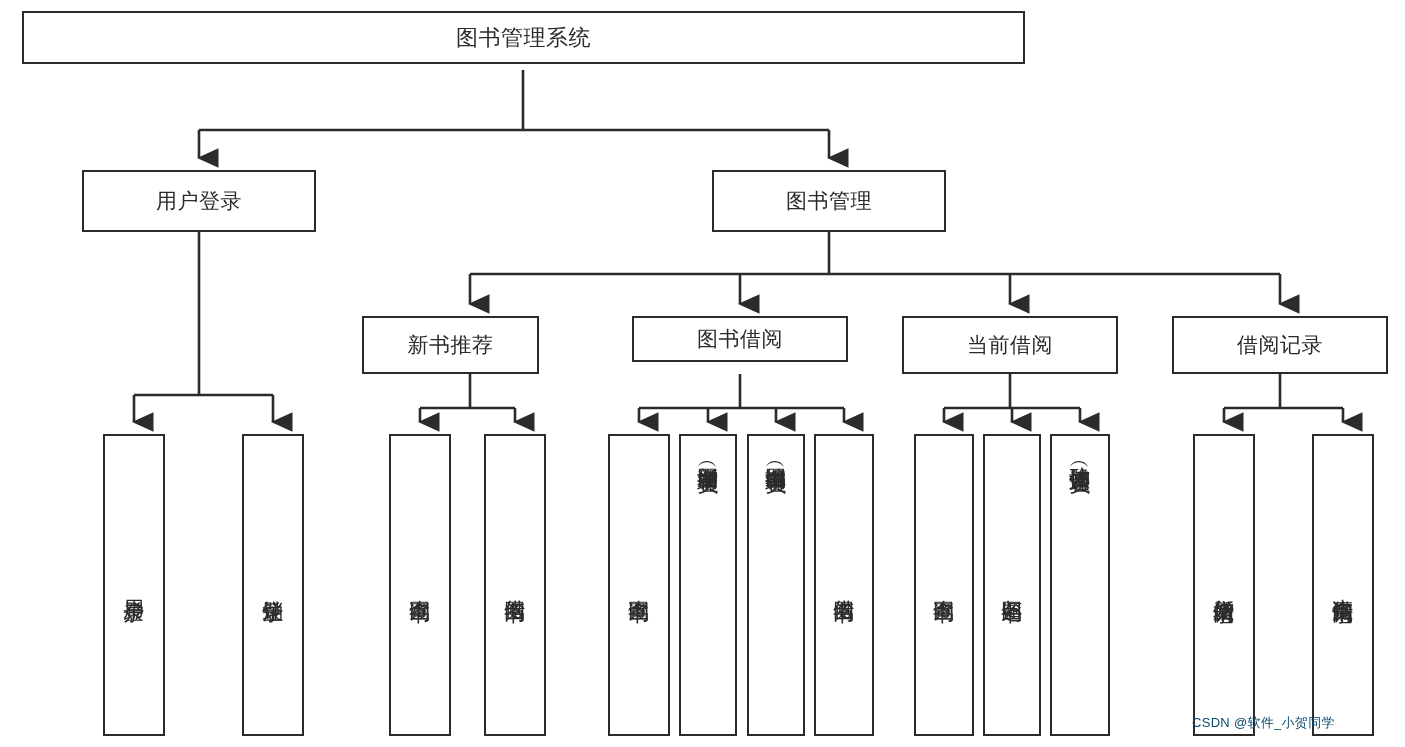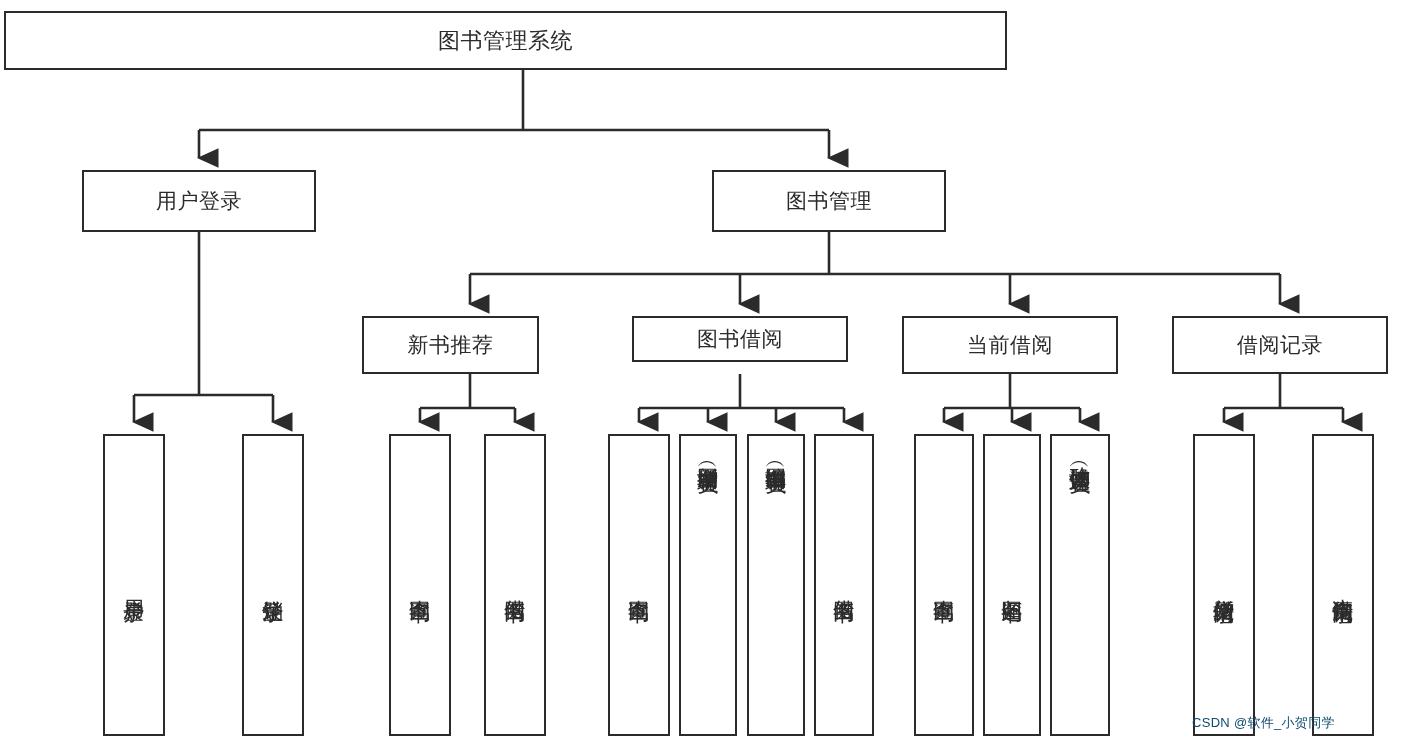--- a/index.html
+++ b/index.html
@@ -124,21 +124,21 @@
       <path d="M 1012 408 L 1012 422" marker-end="url(#arrow)"></path>
       <path d="M 1080 408 L 1080 422" marker-end="url(#arrow)"></path>
 
       <path d="M 1280 374 L 1280 408"></path>
       <path d="M 1224 408 L 1343 408"></path>
       <path d="M 1224 408 L 1224 422" marker-end="url(#arrow)"></path>
       <path d="M 1343 408 L 1343 422" marker-end="url(#arrow)"></path>
     </g>
   </svg>
 
-  <div class="node root horizontal" id="node-root" style="left: 4px; top: 11px; width: 1003px; height: 59px;">
+  <div class="node root horizontal" id="node-root" style="left: 22px; top: 11px; width: 1003px; height: 53px;">
     <span class="label">图书管理系统</span>
   </div>
 
   <div class="node horizontal" id="node-l2-0" style="left: 82px; top: 170px; width: 234px; height: 62px;">
     <span class="label">用户登录</span>
   </div>
   <div class="node horizontal" id="node-l2-1" style="left: 712px; top: 170px; width: 234px; height: 62px;">
     <span class="label">图书管理</span>
   </div>
 

